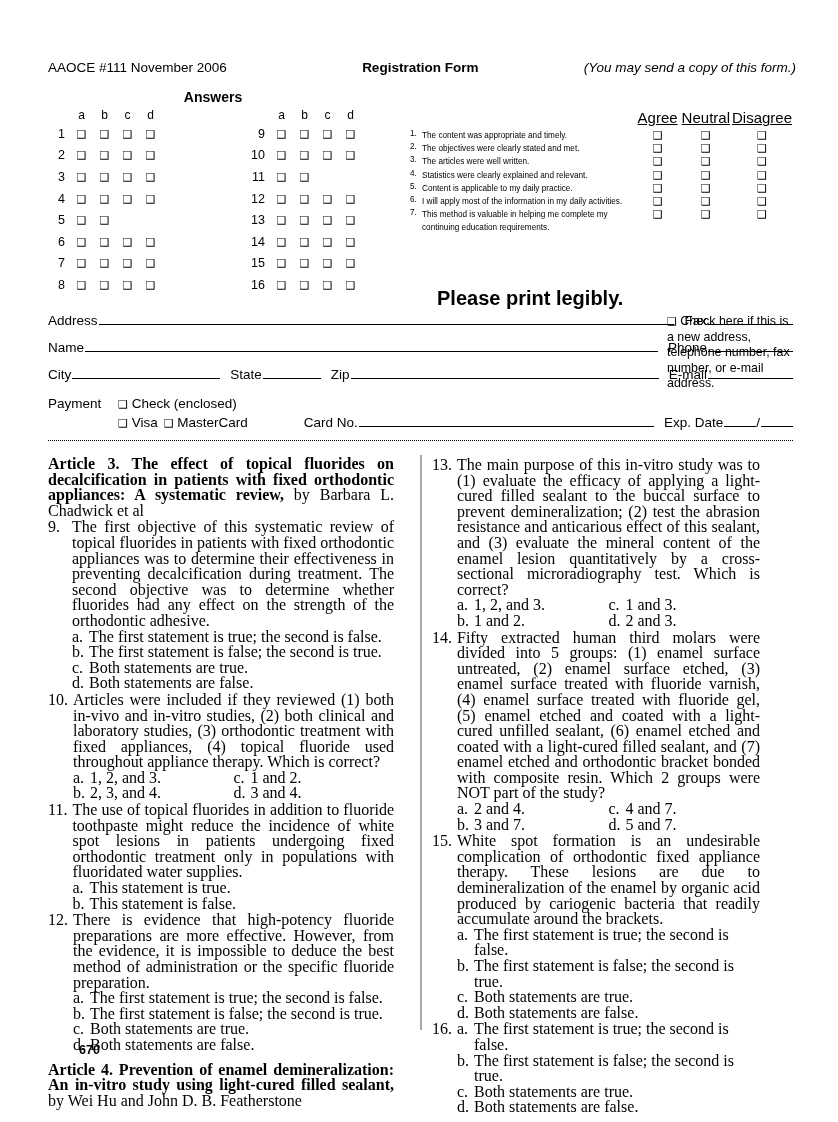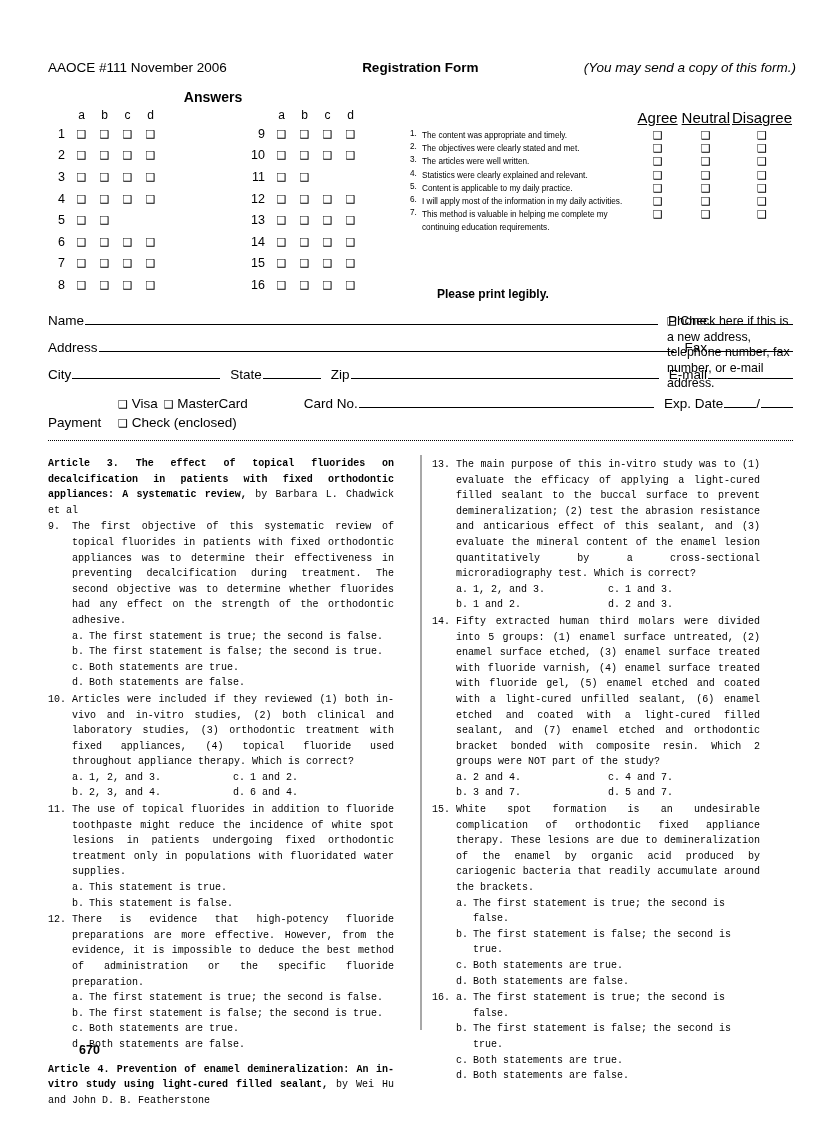--- a/index.html
+++ b/index.html
@@ -74,21 +74,21 @@
   }
   .eval th.qhead { width: auto; text-decoration: none; }
   .eval td { padding: 0; vertical-align: top; }
   .eval td.qnum { width: 14px; text-align: left; padding-left: 2px; }
   .eval td.qtext { line-height: 13.2px; padding-right: 6px; }
   .eval td.box { text-align: center; vertical-align: top; padding-top: 1px; }
 
   .print-legibly {
     position: absolute; top: 287px; left: 437px;
     font-family: "Liberation Sans", sans-serif;
-    font-weight: bold; font-size: 12px;
+    font-weight: bold; font-size: 20px;
   }
 
   
   .form { position: absolute; top: 313px; left: 48px; width: 745px;
           font-family: "Liberation Sans", sans-serif; font-size: 13.5px; }
   .frow { display: flex; align-items: baseline; height: 27px; white-space: nowrap; }
   .lbl { flex: 0 0 auto; }
   .rule { flex: 1 1 auto; border-bottom: 1px solid #000; margin: 0 0 3px 1px; height: 1px; }
   .rule.fixed-phone { flex: 0 0 85px; }
   .rule.fixed-state { flex: 0 0 58px; }
@@ -113,21 +113,21 @@
   .dotted {
     position: absolute; top: 440px; left: 48px; width: 745px;
     border-top: 1.5px dotted #000; height: 0;
   }
 
   
   .cols {
     position: absolute; top: 456px; left: 48px; width: 745px;
     display: flex;
   }
-  .col { width: 356px; font-family: Liberation Mono, monospace; font-size: 10px; }
+  .col { width: 356px; font-family: Liberation Serif, serif; font-size: 16px; }
   .col.left { padding-right: 10px; }
   .col.right { padding-left: 28px; }
   .vdivide {
     position: absolute; top: 455px; left: 420px;
     width: 1.6px; height: 575px; background: #a8a8a8;
   }
 
   .art-head { font-weight: bold; text-align: justify; line-height: 15.6px; margin-bottom: 1px; }
   .art-head .by { font-weight: normal; }
 
@@ -372,32 +372,32 @@
           </tr>
         </tbody>
     </table>
   </div>
 
   <div class="print-legibly">Please print legibly.</div>
 
   <div class="form">
 
     <div class="frow">
+      <span class="lbl">Address</span>
+      <span class="rule"></span>
+      <span class="gap"></span>
+      <span class="lbl">Fax</span>
+      <span class="rule fixed-phone"></span>
+    </div>
+
+    <div class="frow">
       <span class="lbl">Name</span>
       <span class="rule"></span>
       <span class="gap"></span>
       <span class="lbl">Phone</span>
-      <span class="rule fixed-phone"></span>
-    </div>
-
-    <div class="frow">
-      <span class="lbl">Address</span>
-      <span class="rule"></span>
-      <span class="gap"></span>
-      <span class="lbl">Fax</span>
       <span class="rule fixed-phone"></span>
     </div>
 
     <div class="frow">
       <span class="lbl">City</span>
       <span class="rule fixed-city"></span>
       <span class="gap"></span>
       <span class="lbl">State</span>
       <span class="rule fixed-state"></span>
       <span class="gap"></span>
@@ -408,47 +408,47 @@
       <span class="rule fixed-phone"></span>
     </div>
   </div>
 
   <div class="note">
     <span class="cb">❑</span>
     <span>Check here if this is a new address, telephone number, fax number, or e-mail address.</span>
   </div>
 
   <div class="pay">
+    <div class="pay-row">
+      <span class="pay-lbl">Payment</span>
+      <span class="pay-opt">
+        <span class="cb">❑</span>
+        <span>Check (enclosed)</span>
+      </span>
+    </div>
     <div class="pay-row card-row">
       <span class="pay-lbl"></span>
       <span class="pay-opt">
         <span class="cb">❑</span>
         <span>Visa</span>
       </span>
       <span style="flex:0 0 6px"></span>
       <span class="pay-opt">
         <span class="cb">❑</span>
         <span>MasterCard</span>
       </span>
       <span style="flex:0 0 56px"></span>
       <span class="lbl">Card No.</span>
       <span class="rule"></span>
       <span class="gap"></span>
       <span class="lbl">Exp. Date</span>
       <span class="rule" style="flex:0 0 32px"></span>
       <span class="lbl">/</span>
       <span class="rule" style="flex:0 0 32px"></span>
     </div>
-    <div class="pay-row">
-      <span class="pay-lbl">Payment</span>
-      <span class="pay-opt">
-        <span class="cb">❑</span>
-        <span>Check (enclosed)</span>
-      </span>
-    </div>
   </div>
 
   <div class="dotted"></div>
   <div class="vdivide"></div>
 
   <div class="cols">
     <div class="col left">
       <div class="art-head">
         <span>Article 3. The effect of topical fluorides on decalcification in patients with fixed orthodontic appliances: A systematic review,</span><span class="by"> by Barbara L. Chadwick et al</span>
       </div>
@@ -492,21 +492,21 @@
                     <span class="ot">2, 3, and 4.</span>
                   </div>
                 </div>
                 <div class="oc">
                   <div class="opt">
                     <span class="ol">c.</span>
                     <span class="ot">1 and 2.</span>
                   </div>
                   <div class="opt">
                     <span class="ol">d.</span>
-                    <span class="ot">6 and 4.</span>
+                    <span class="ot">3 and 4.</span>
                   </div>
                 </div>
               </div>
             </div>
           </div>
           <div class="q">
             <div class="qn">11.</div>
             <div class="qb">
               <div class="qt">The use of topical fluorides in addition to fluoride toothpaste might reduce the incidence of white spot lesions in patients undergoing fixed orthodontic treatment only in populations with fluoridated water supplies.</div>
               <div class="opts">

